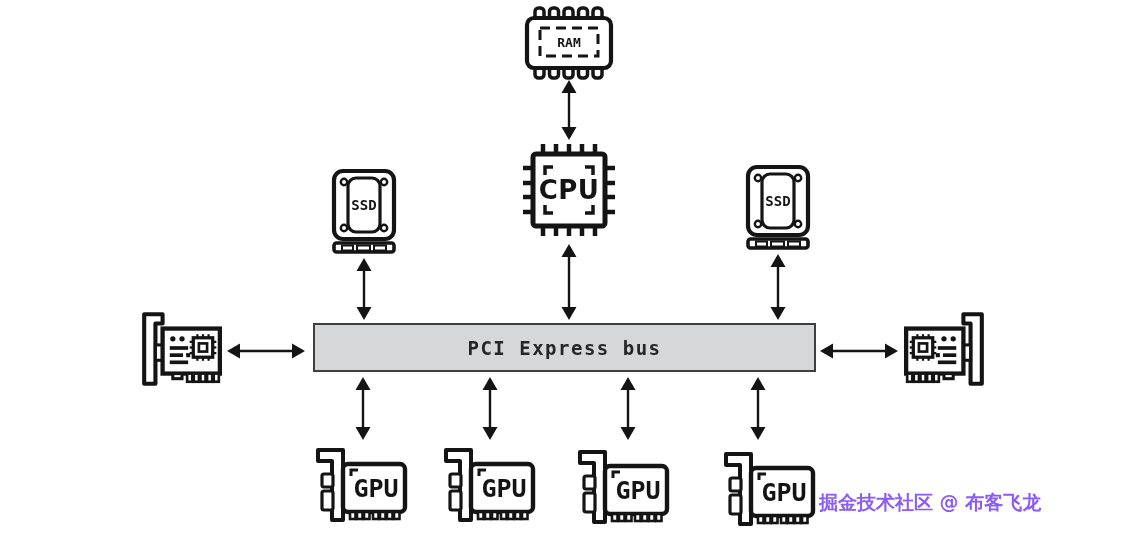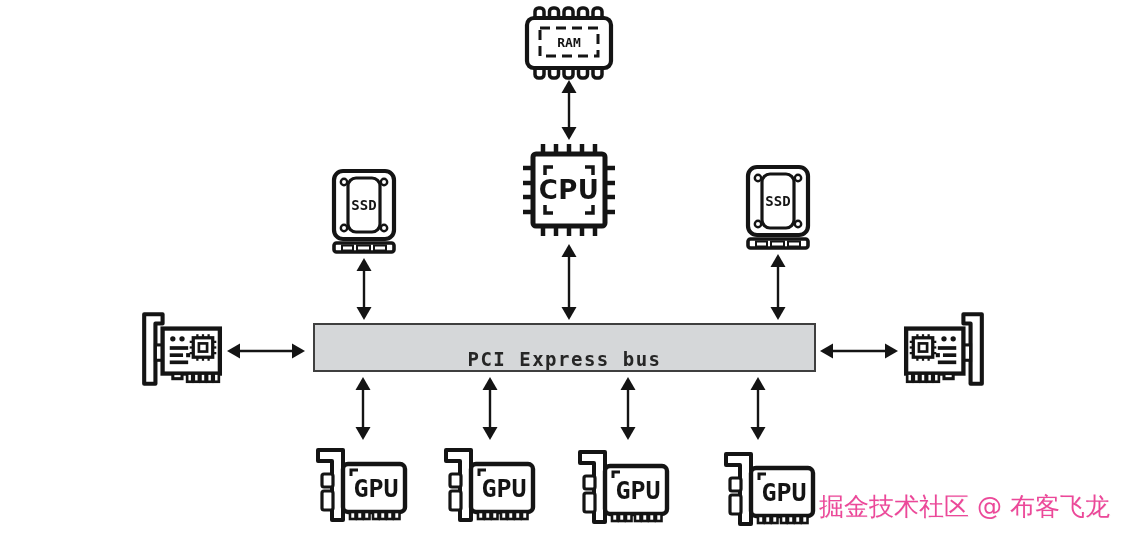--- a/index.html
+++ b/index.html
@@ -20,38 +20,38 @@
   svg { display: block; overflow: visible; }
 
   .bus-bar {
     position: absolute;
     left: 313px; top: 323px;
     width: 503px; height: 49px;
     background: #d5d7d9;
     border: 2px solid #3f3f3f;
     box-sizing: border-box;
     display: flex;
-    align-items: flex-end;
+    align-items: center;
     justify-content: center;
   }
   .bus-label {
     font-family: "DejaVu Sans Mono", monospace;
     font-weight: bold;
     font-size: 19px;
     letter-spacing: 1.5px;
     color: #262626;
     white-space: nowrap;
   }
   .watermark {
     position: absolute;
     left: 819px; top: 490px;
     font-family: "DejaVu Sans", sans-serif;
-    font-weight: normal;
-    font-size: 25px;
-    color: #ec4899;
+    font-weight: bold;
+    font-size: 19px;
+    color: #8b5cf6;
     text-shadow: 2px 2px 0 #ffffff, 1px 1px 0 #f2f2f2;
     white-space: nowrap;
   }
   .icon-text-mono {
     font-family: "DejaVu Sans Mono", monospace;
     font-weight: bold;
     fill: #141414;
   }
   .icon-text-sans {
     font-family: "DejaVu Sans", sans-serif;

